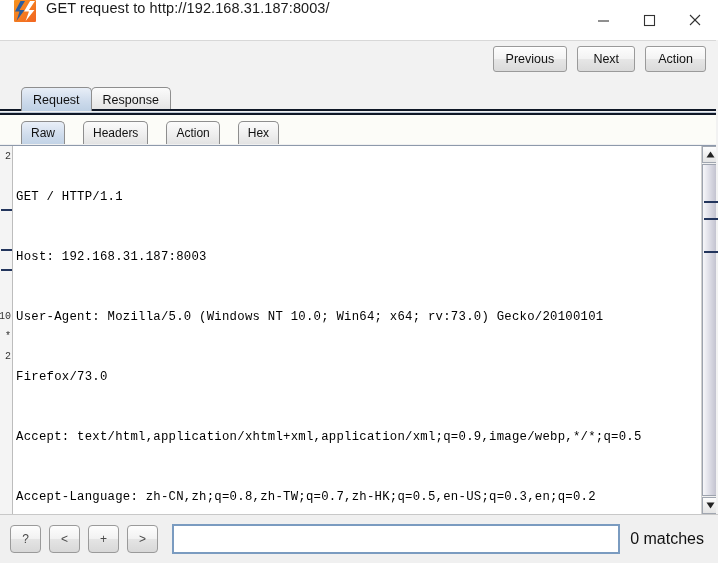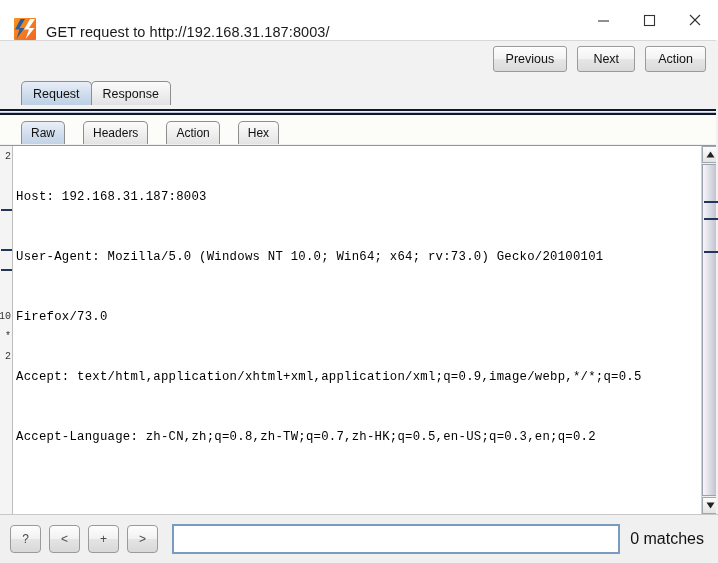--- a/index.html
+++ b/index.html
@@ -15,21 +15,21 @@
     position: relative;
     width: 718px; height: 563px;
     background: #f0f0f0;
   }
 
   
   .titlebar {
     position: absolute; left: 0; top: 0;
     width: 718px; height: 40px;
     background: #ffffff;
-    display: flex; align-items: flex-end;
+    display: flex; align-items: flex-start;
   }
   .app-icon {
     width: 22px; height: 22px;
     margin-left: 14px; margin-right: 10px;
     position: relative;
     background: linear-gradient(135deg,#f6931e 0%,#f26522 100%);
     border-radius: 1px;
     flex: 0 0 auto;
     overflow: hidden;
   }
@@ -89,21 +89,21 @@
     cursor: default;
     display: flex; align-items: center; justify-content: center;
     box-shadow: 0 1px 0 rgba(255,255,255,0.8) inset;
   }
 
   
   .tabstrip-outer {
     position: absolute; left: 0; top: 81px;
     width: 718px; height: 30px;
     background: #f2f2f2;
-    display: flex; align-items: flex-start;
+    display: flex; align-items: flex-end;
     padding-left: 21px;
   }
   .tab {
     height: 24px;
     padding: 0 11px;
     font-size: 12.5px;
     font-family: "Liberation Sans", sans-serif;
     color: #111;
     display: flex; align-items: center;
     border: 1px solid #8e8e8e;
@@ -358,20 +358,21 @@
       <div class="gl">*</div>
       <div class="gl">2</div>
       <div class="marks">
         <div class="mk" style="top:63px;"></div>
         <div class="mk" style="top:103px;"></div>
         <div class="mk" style="top:123px;"></div>
       </div>
     </div>
 
     <div class="code">
+      <div class="ln">GET / HTTP/1.1</div>
       <div class="ln">Host: 192.168.31.187:8003</div>
       <div class="ln">User-Agent: Mozilla/5.0 (Windows NT 10.0; Win64; x64; rv:73.0) Gecko/20100101</div>
       <div class="ln">Firefox/73.0</div>
       <div class="ln">Accept: text/html,application/xhtml+xml,application/xml;q=0.9,image/webp,*/*;q=0.5</div>
       <div class="ln">Accept-Language: zh-CN,zh;q=0.8,zh-TW;q=0.7,zh-HK;q=0.5,en-US;q=0.3,en;q=0.2</div>
       
       
       
       
       

